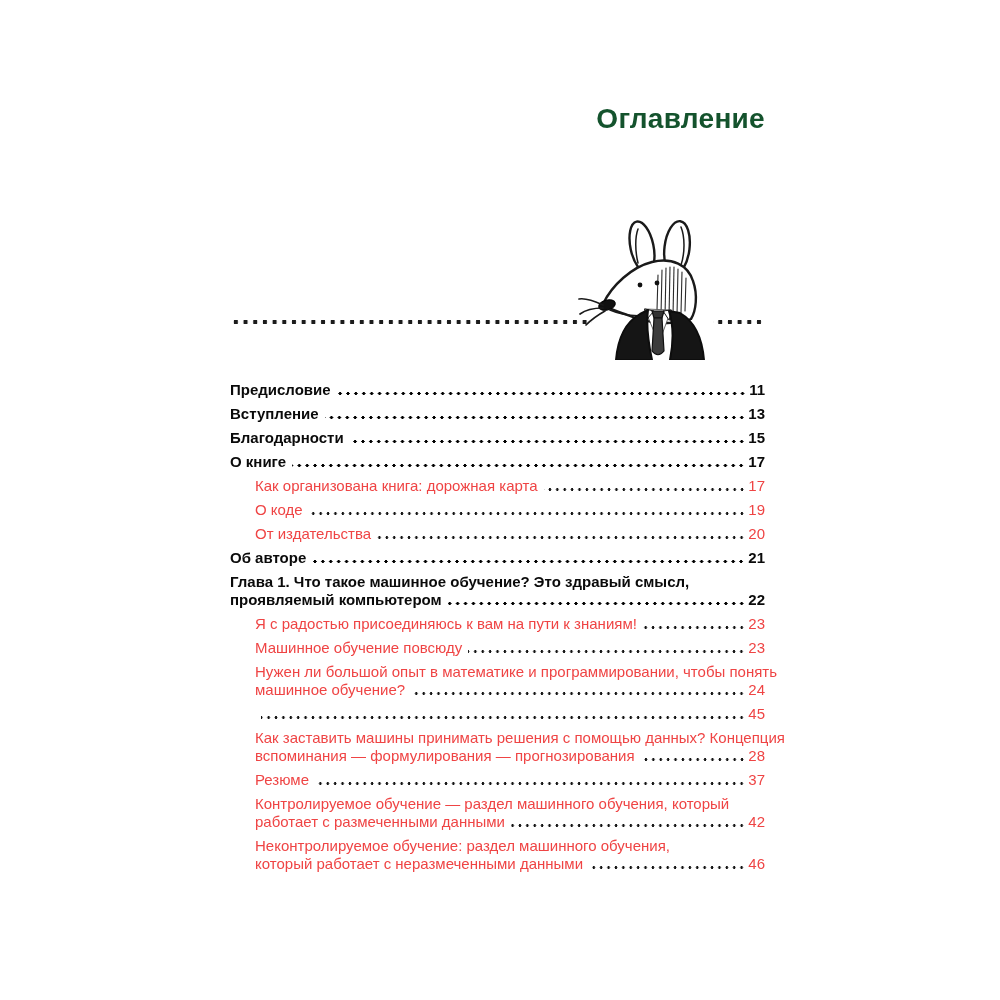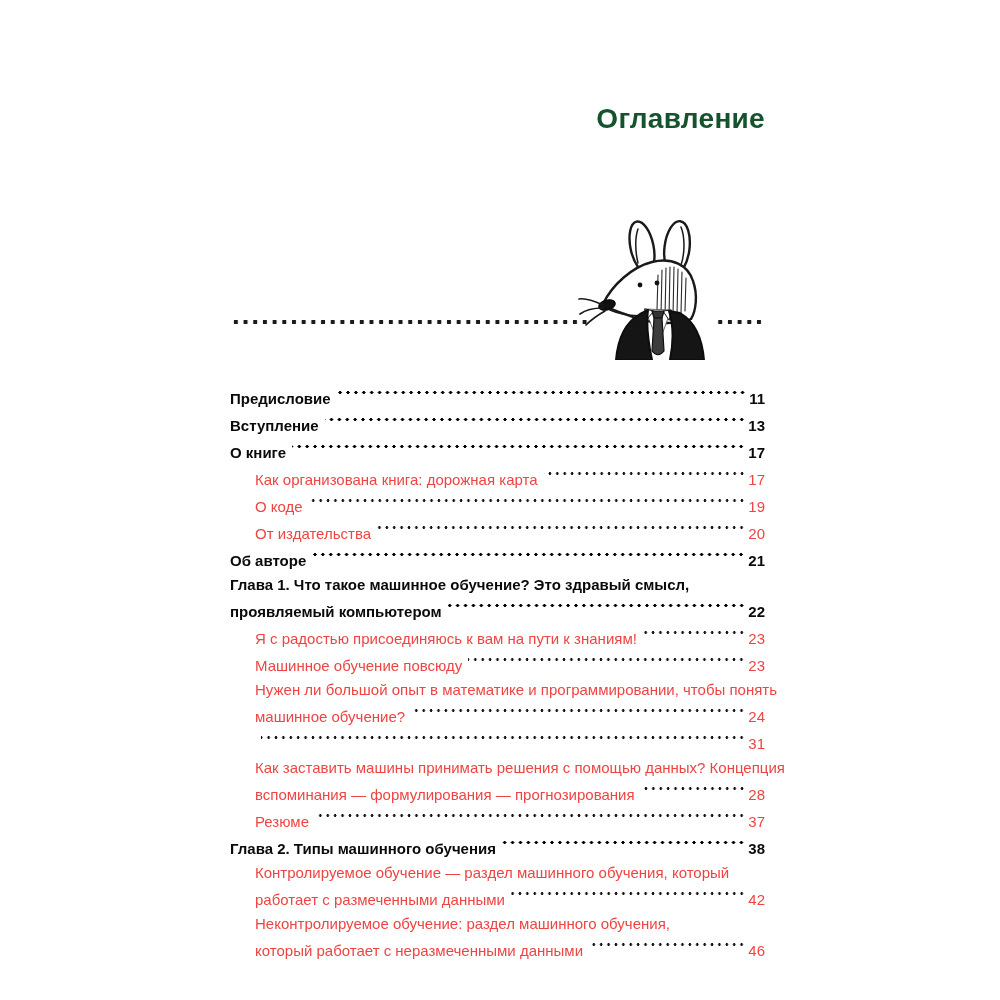--- a/index.html
+++ b/index.html
@@ -8,21 +8,21 @@
          font-size:28px;font-weight:700;color:#14532d;letter-spacing:.3px;}
   .separator{position:absolute;top:319px;left:231px;width:534px;height:6px;
          background-image:radial-gradient(circle,#1b1b1b 2.2px,rgba(0,0,0,0) 2.5px);
          background-size:9.7px 6px;background-repeat:repeat-x;background-position:left center;}
   .mouse{position:absolute;left:578px;top:212px;width:136px;height:148px;}
   .toc{position:absolute;left:230px;top:381px;width:535px;}
   .entry{margin:0 0 6px 0;font-size:15px;line-height:18px;color:#ef4444;}
   .entry.b{font-weight:700;color:#0a0a0a;}
   .entry.sub{padding-left:25px;}
   .line{white-space:nowrap;}
-  .row{display:flex;align-items:flex-start;margin-top:9px;}
+  .row{display:flex;align-items:flex-end;}
   .txt{white-space:nowrap;flex:0 0 auto;}
   .leader{flex:1 1 auto;min-width:10px;height:5px;margin:0 3px 3px 6px;
          background-image:radial-gradient(circle,#141414 1.25px,rgba(0,0,0,0) 1.5px);
          background-size:7.4px 5px;background-repeat:repeat-x;background-position:right center;}
   .b .leader{background-image:radial-gradient(circle,#000 1.45px,rgba(0,0,0,0) 1.7px);
          background-size:7.9px 5px;}
   .page-num{white-space:nowrap;flex:0 0 auto;}
 </style>
 </head>
 <body>
@@ -91,20 +91,27 @@
       </div>
       <div class="entry b">
         <div class="row">
           <span class="txt">Вступление</span>
           <span class="leader"></span>
           <span class="page-num">13</span>
         </div>
       </div>
       <div class="entry b">
         <div class="row">
+          <span class="txt">Благодарности</span>
+          <span class="leader"></span>
+          <span class="page-num">15</span>
+        </div>
+      </div>
+      <div class="entry b">
+        <div class="row">
           <span class="txt">О книге</span>
           <span class="leader"></span>
           <span class="page-num">17</span>
         </div>
       </div>
       <div class="entry sub">
         <div class="row">
           <span class="txt">Как организована книга: дорожная карта</span>
           <span class="leader"></span>
           <span class="page-num">17</span>
@@ -157,45 +164,38 @@
         <div class="line">Нужен ли большой опыт в математике и программировании, чтобы понять</div>
         <div class="row">
           <span class="txt">машинное обучение?</span>
           <span class="leader"></span>
           <span class="page-num">24</span>
         </div>
       </div>
       <div class="entry sub">
         <div class="row">
           <span class="leader"></span>
-          <span class="page-num">31</span>
+          <span class="page-num">45</span>
         </div>
       </div>
       <div class="entry sub">
         <div class="line">Как заставить машины принимать решения с помощью данных? Концепция</div>
         <div class="row">
           <span class="txt">вспоминания — формулирования — прогнозирования</span>
           <span class="leader"></span>
           <span class="page-num">28</span>
         </div>
       </div>
       <div class="entry sub">
         <div class="row">
           <span class="txt">Резюме</span>
           <span class="leader"></span>
           <span class="page-num">37</span>
         </div>
       </div>
-      <div class="entry b">
-        <div class="row">
-          <span class="txt">Глава 2. Типы машинного обучения</span>
-          <span class="leader"></span>
-          <span class="page-num">38</span>
-        </div>
-      </div>
       <div class="entry sub">
         <div class="line">Контролируемое обучение — раздел машинного обучения, который</div>
         <div class="row">
           <span class="txt">работает с размеченными данными</span>
           <span class="leader"></span>
           <span class="page-num">42</span>
         </div>
       </div>
       <div class="entry sub">
         <div class="line">Неконтролируемое обучение: раздел машинного обучения,</div>

